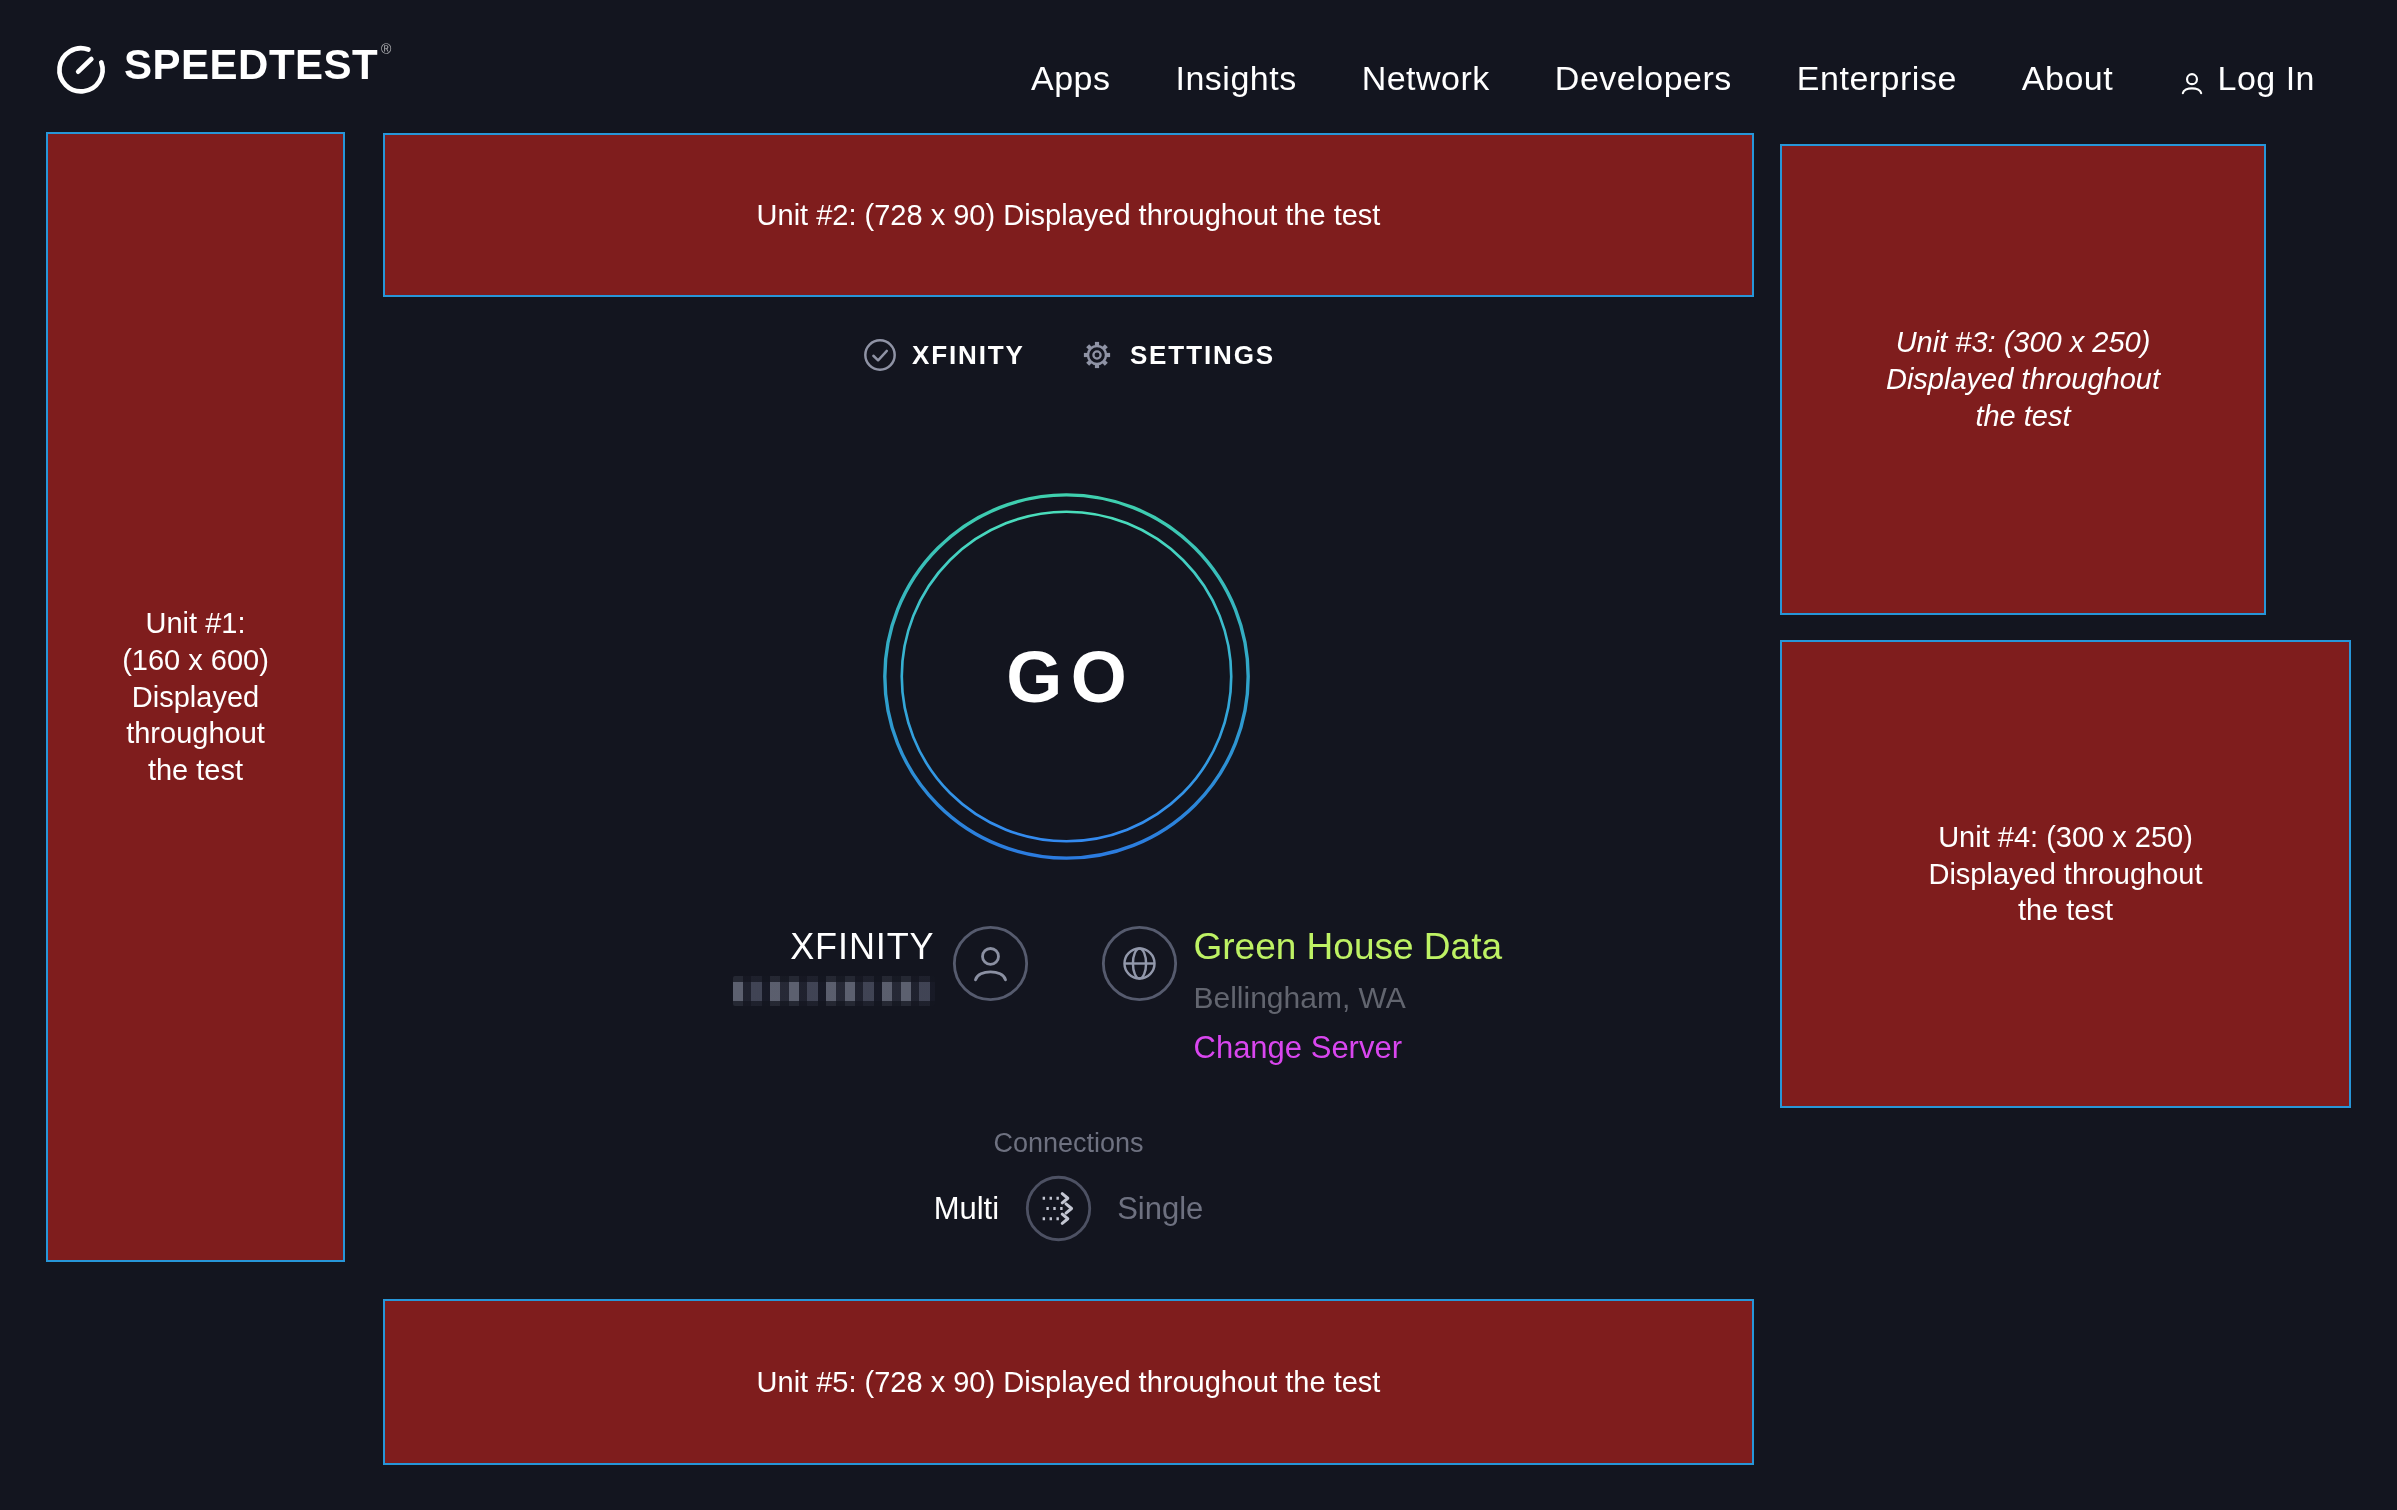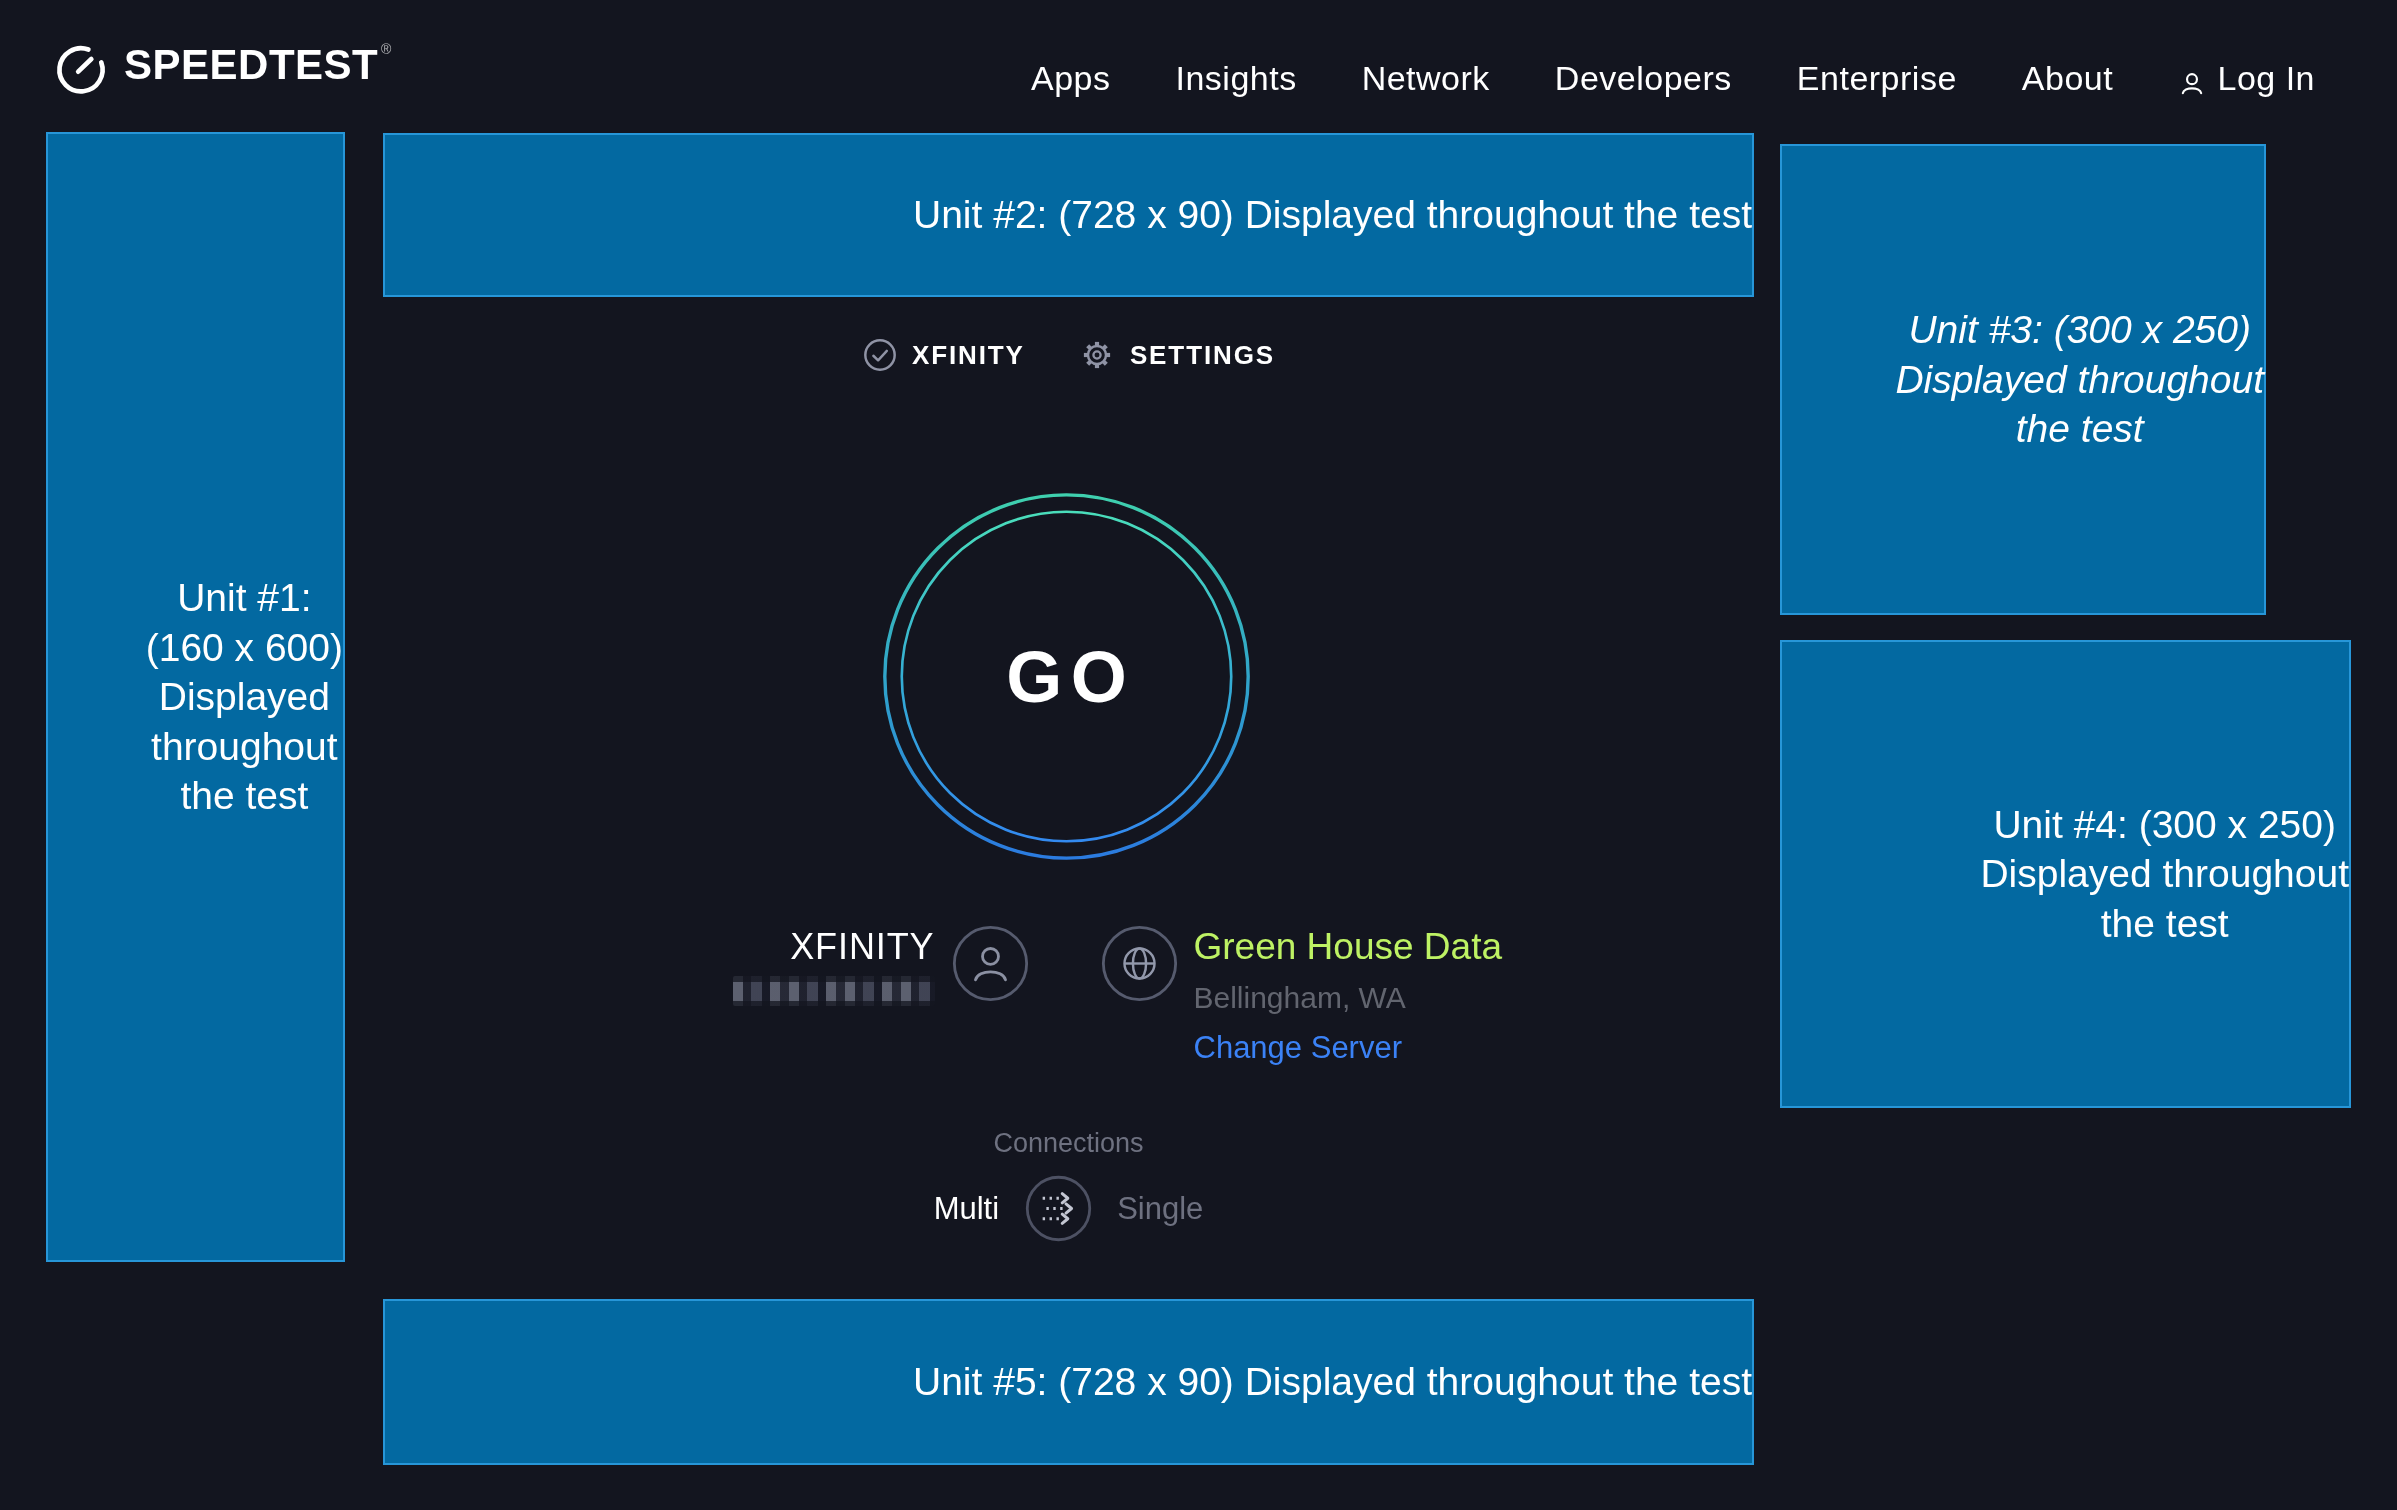--- a/index.html
+++ b/index.html
@@ -12,23 +12,23 @@
             display:flex; align-items:center; padding:0 82px 0 51px; }
   .logo { display:flex; align-items:flex-start; text-decoration:none; cursor:pointer; }
   .logo-icon { margin-right:13px; margin-top:1.9px; }
   .logo-word { color:#fff; font-size:42px; font-weight:700; letter-spacing:0.5px; line-height:60px; }
   .logo-tm { color:#fff; opacity:.65; font-size:14px; line-height:28px; margin-left:2.8px; }
   .nav { margin-left:auto; display:flex; align-items:center; gap:65px;margin-top:24px; }
   .nav a { color:#fff; font-size:34px; letter-spacing:0.5px; text-decoration:none; cursor:pointer; }
   .nav .login { display:flex; align-items:flex-end; gap:11.3px; }
 
   
-  .ad { position:absolute; background:#0369a1; border:2.8px solid #2796d8;
-        display:flex; align-items:center; justify-content:flex-end; text-align:center;
-        color:#fff; font-size:39px; line-height:1.27; cursor:pointer; }
+  .ad { position:absolute; background:#7f1d1d; border:2.8px solid #2796d8;
+        display:flex; align-items:center; justify-content:center; text-align:center;
+        color:#fff; font-size:29px; line-height:1.27; cursor:pointer; }
   .ad-label { white-space:pre-line; }
   .ad-1 { left:46px;   top:132px;  width:299px;  height:1130px; }
   .ad-2 { left:383px;  top:133px;  width:1371px; height:164px; }
   .ad-3 { left:1780px; top:144px;  width:486px;  height:471px;font-style:italic; }
   .ad-4 { left:1780px; top:640px;  width:571px;  height:468px; }
   .ad-5 { left:383px;  top:1299px; width:1371px; height:166px; }
 
   
   .tabs { position:absolute; left:383px; top:336px; width:1371px;
           display:flex; justify-content:center; gap:53px; }
@@ -53,21 +53,21 @@
       linear-gradient(0deg, rgba(19,21,31,.75) 0 4.7px, rgba(19,21,31,0) 4.7px 23.5px, rgba(19,21,31,.75) 23.5px 30px),
       repeating-linear-gradient(90deg,
         rgba(155,160,180,.60) 0 10.4px, rgba(70,75,95,.28) 10.4px 18px,
         rgba(120,125,150,.50) 18px 29px, rgba(45,50,70,.22) 29px 37px,
         rgba(165,170,190,.55) 37px 47px, rgba(90,95,115,.30) 47px 56px); }
   .icon-circle { margin-top:15px; }
   .server { position:absolute; left:50%; margin-left:32px; display:flex; gap:16px; align-items:flex-start; }
   .server-text { display:flex; flex-direction:column; margin-top:16px; }
   .server-name { color:#bef264; font-size:37px; line-height:41px; }
   .server-loc { color:#62656f; font-size:30px; line-height:35px; margin-top:13px; }
-  .server-change { color:#3b82f6; font-size:31px; line-height:36px; margin-top:15px;
+  .server-change { color:#d946ef; font-size:31px; line-height:36px; margin-top:15px;
                    text-decoration:none; cursor:pointer; }
 
   
   .connections { position:absolute; left:383px; top:1126px; width:1371px; text-align:center; }
   .conn-heading { color:#6e7180; font-size:27px; line-height:34px; }
   .conn-row { margin-top:14px; display:flex; justify-content:center; align-items:center; gap:24.5px; }
   .conn-opt { background:none; border:none; font-family:inherit; font-size:31px; cursor:pointer; }
   .conn-multi { color:#fff; }
   .conn-single { color:#6e7180; }
   .conn-toggle { background:none; border:none; cursor:pointer; padding:0; line-height:0; }

